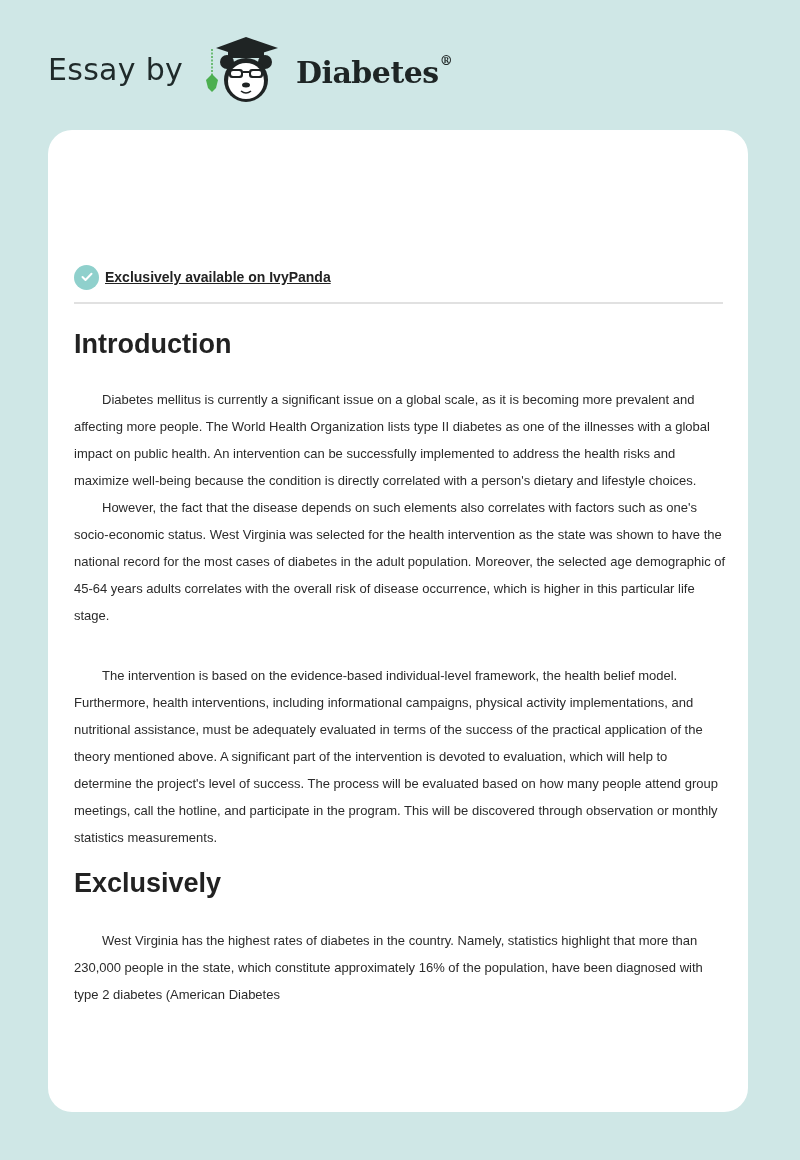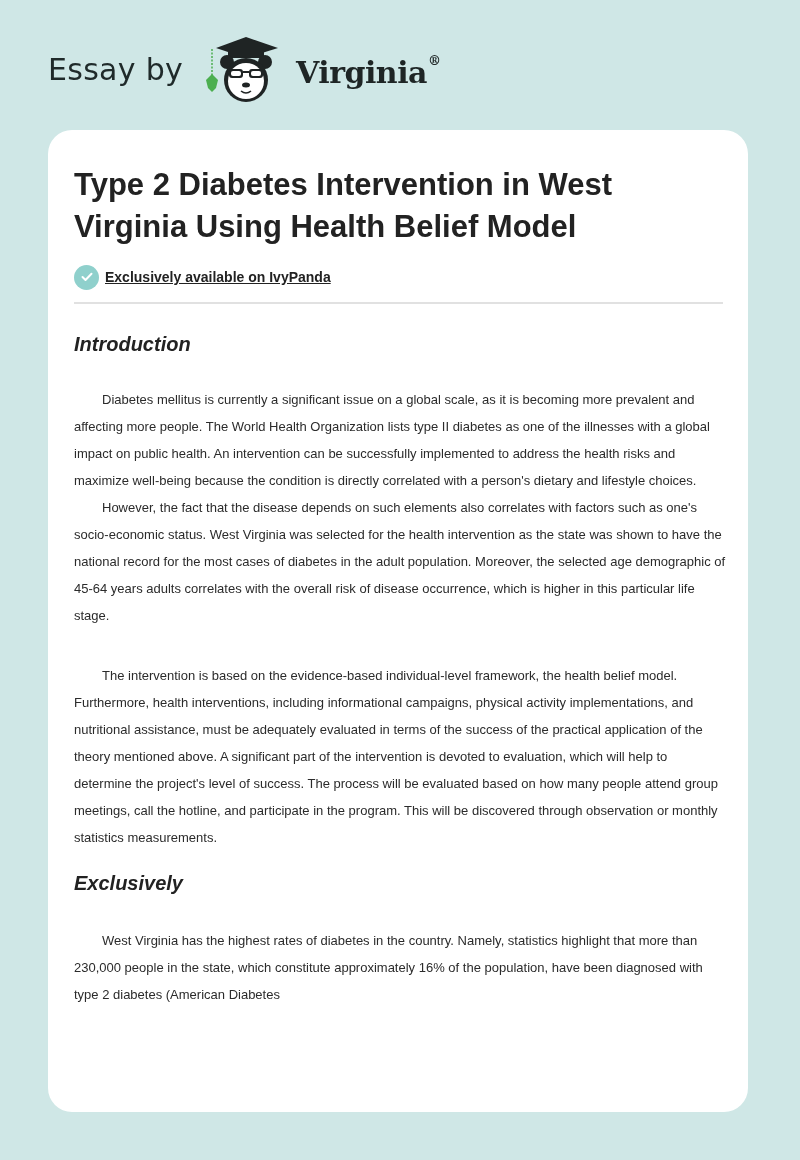--- a/index.html
+++ b/index.html
@@ -48,21 +48,21 @@
   .badge-label {
     margin-left: 6px; font-size: 14px; font-weight: bold; color: #222; text-decoration: underline;
   }
   .divider {
     position: absolute; left: 26px; top: 172px; width: 649px; height: 2px; background: #e1e1e1;
   }
   .content {
     position: absolute; left: 26px; top: 194px; width: 652px;
   }
   h2 {
-    margin: 0; font-size: 20px; font-weight: bold; color: #222; line-height: 40px; font-style: italic;
+    margin: 0; font-size: 27px; font-weight: bold; color: #222; line-height: 40px;
   }
   p {
     margin: 0; font-size: 13px; line-height: 27px; color: #2b2b2b;
     text-indent: 28px;
   }
   .sec-intro-h { margin-top: 0; }
   .intro-p1 { margin-top: 22px; }
   .intro-p2 { }
   .intro-p3 { margin-top: 33px; }
   .bg-h { margin-top: 12px; }
@@ -91,25 +91,24 @@
       <rect x="29" y="33" width="14" height="9" rx="3" fill="#1f2424"></rect>
       <rect x="49" y="33" width="14" height="9" rx="3" fill="#1f2424"></rect>
       <line x1="43" y1="36" x2="49" y2="36" stroke="#1f2424" stroke-width="2"></line>
       <rect x="31" y="35" width="10" height="5" rx="2" fill="#ffffff"></rect>
       <rect x="51" y="35" width="10" height="5" rx="2" fill="#ffffff"></rect>
 
       <ellipse cx="46" cy="49" rx="4" ry="2.5" fill="#1f2424"></ellipse>
       <path d="M41,55 Q46,59 51,55" stroke="#1f2424" stroke-width="1.6" fill="none"></path>
     </svg>
   </span>
-  <span class="brand"><span>Virginia</span><sup>®</sup></span>
+  <span class="brand"><span>Diabetes</span><sup>®</sup></span>
 </div>
 
 <div class="card">
-  <h1 class="title">Type 2 Diabetes Intervention in West Virginia Using Health Belief Model</h1>
 
   <div class="badge">
     <span class="badge-icon">
       <svg width="12" height="10" viewBox="0 0 12 10">
         <path d="M1.5,5 L4.5,8 L10.5,1.8" stroke="#ffffff" stroke-width="2" fill="none" stroke-linecap="round" stroke-linejoin="round"></path>
       </svg>
     </span>
     <span class="badge-label">Exclusively available on IvyPanda</span>
   </div>
 

